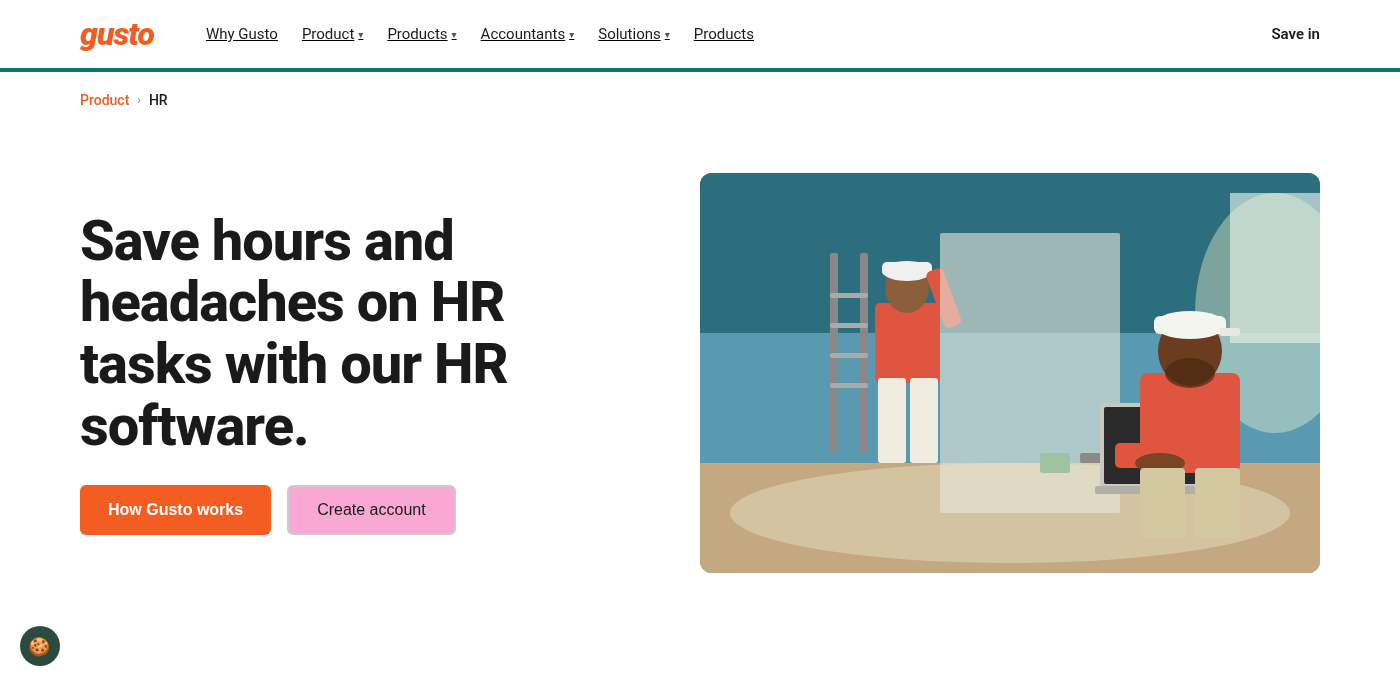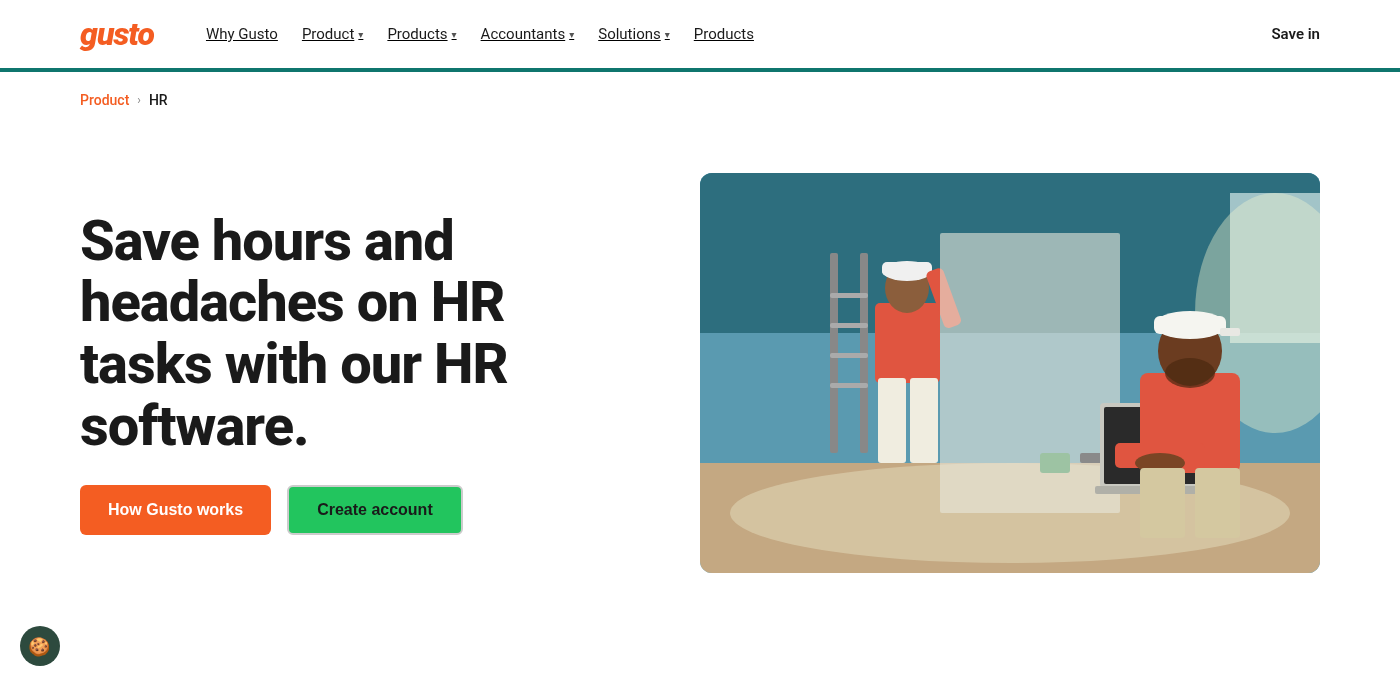--- a/index.html
+++ b/index.html
@@ -137,26 +137,26 @@
       border: none;
       padding: 16px 28px;
       font-size: 16px;
       font-weight: 700;
       border-radius: 6px;
       cursor: pointer;
       white-space: nowrap;
     }
 
     .btn-secondary {
-      background: #22c55e;
+      background: #f9a8d4;
       color: #1a1a1a;
       border: 2px solid #ccc;
       padding: 14px 28px;
       font-size: 16px;
-      font-weight: 700;
+      font-weight: 400;
       border-radius: 6px;
       cursor: pointer;
       white-space: nowrap;
     }
 
     
     .hero-image-container {
       flex: 1;
       display: flex;
       justify-content: flex-end;

